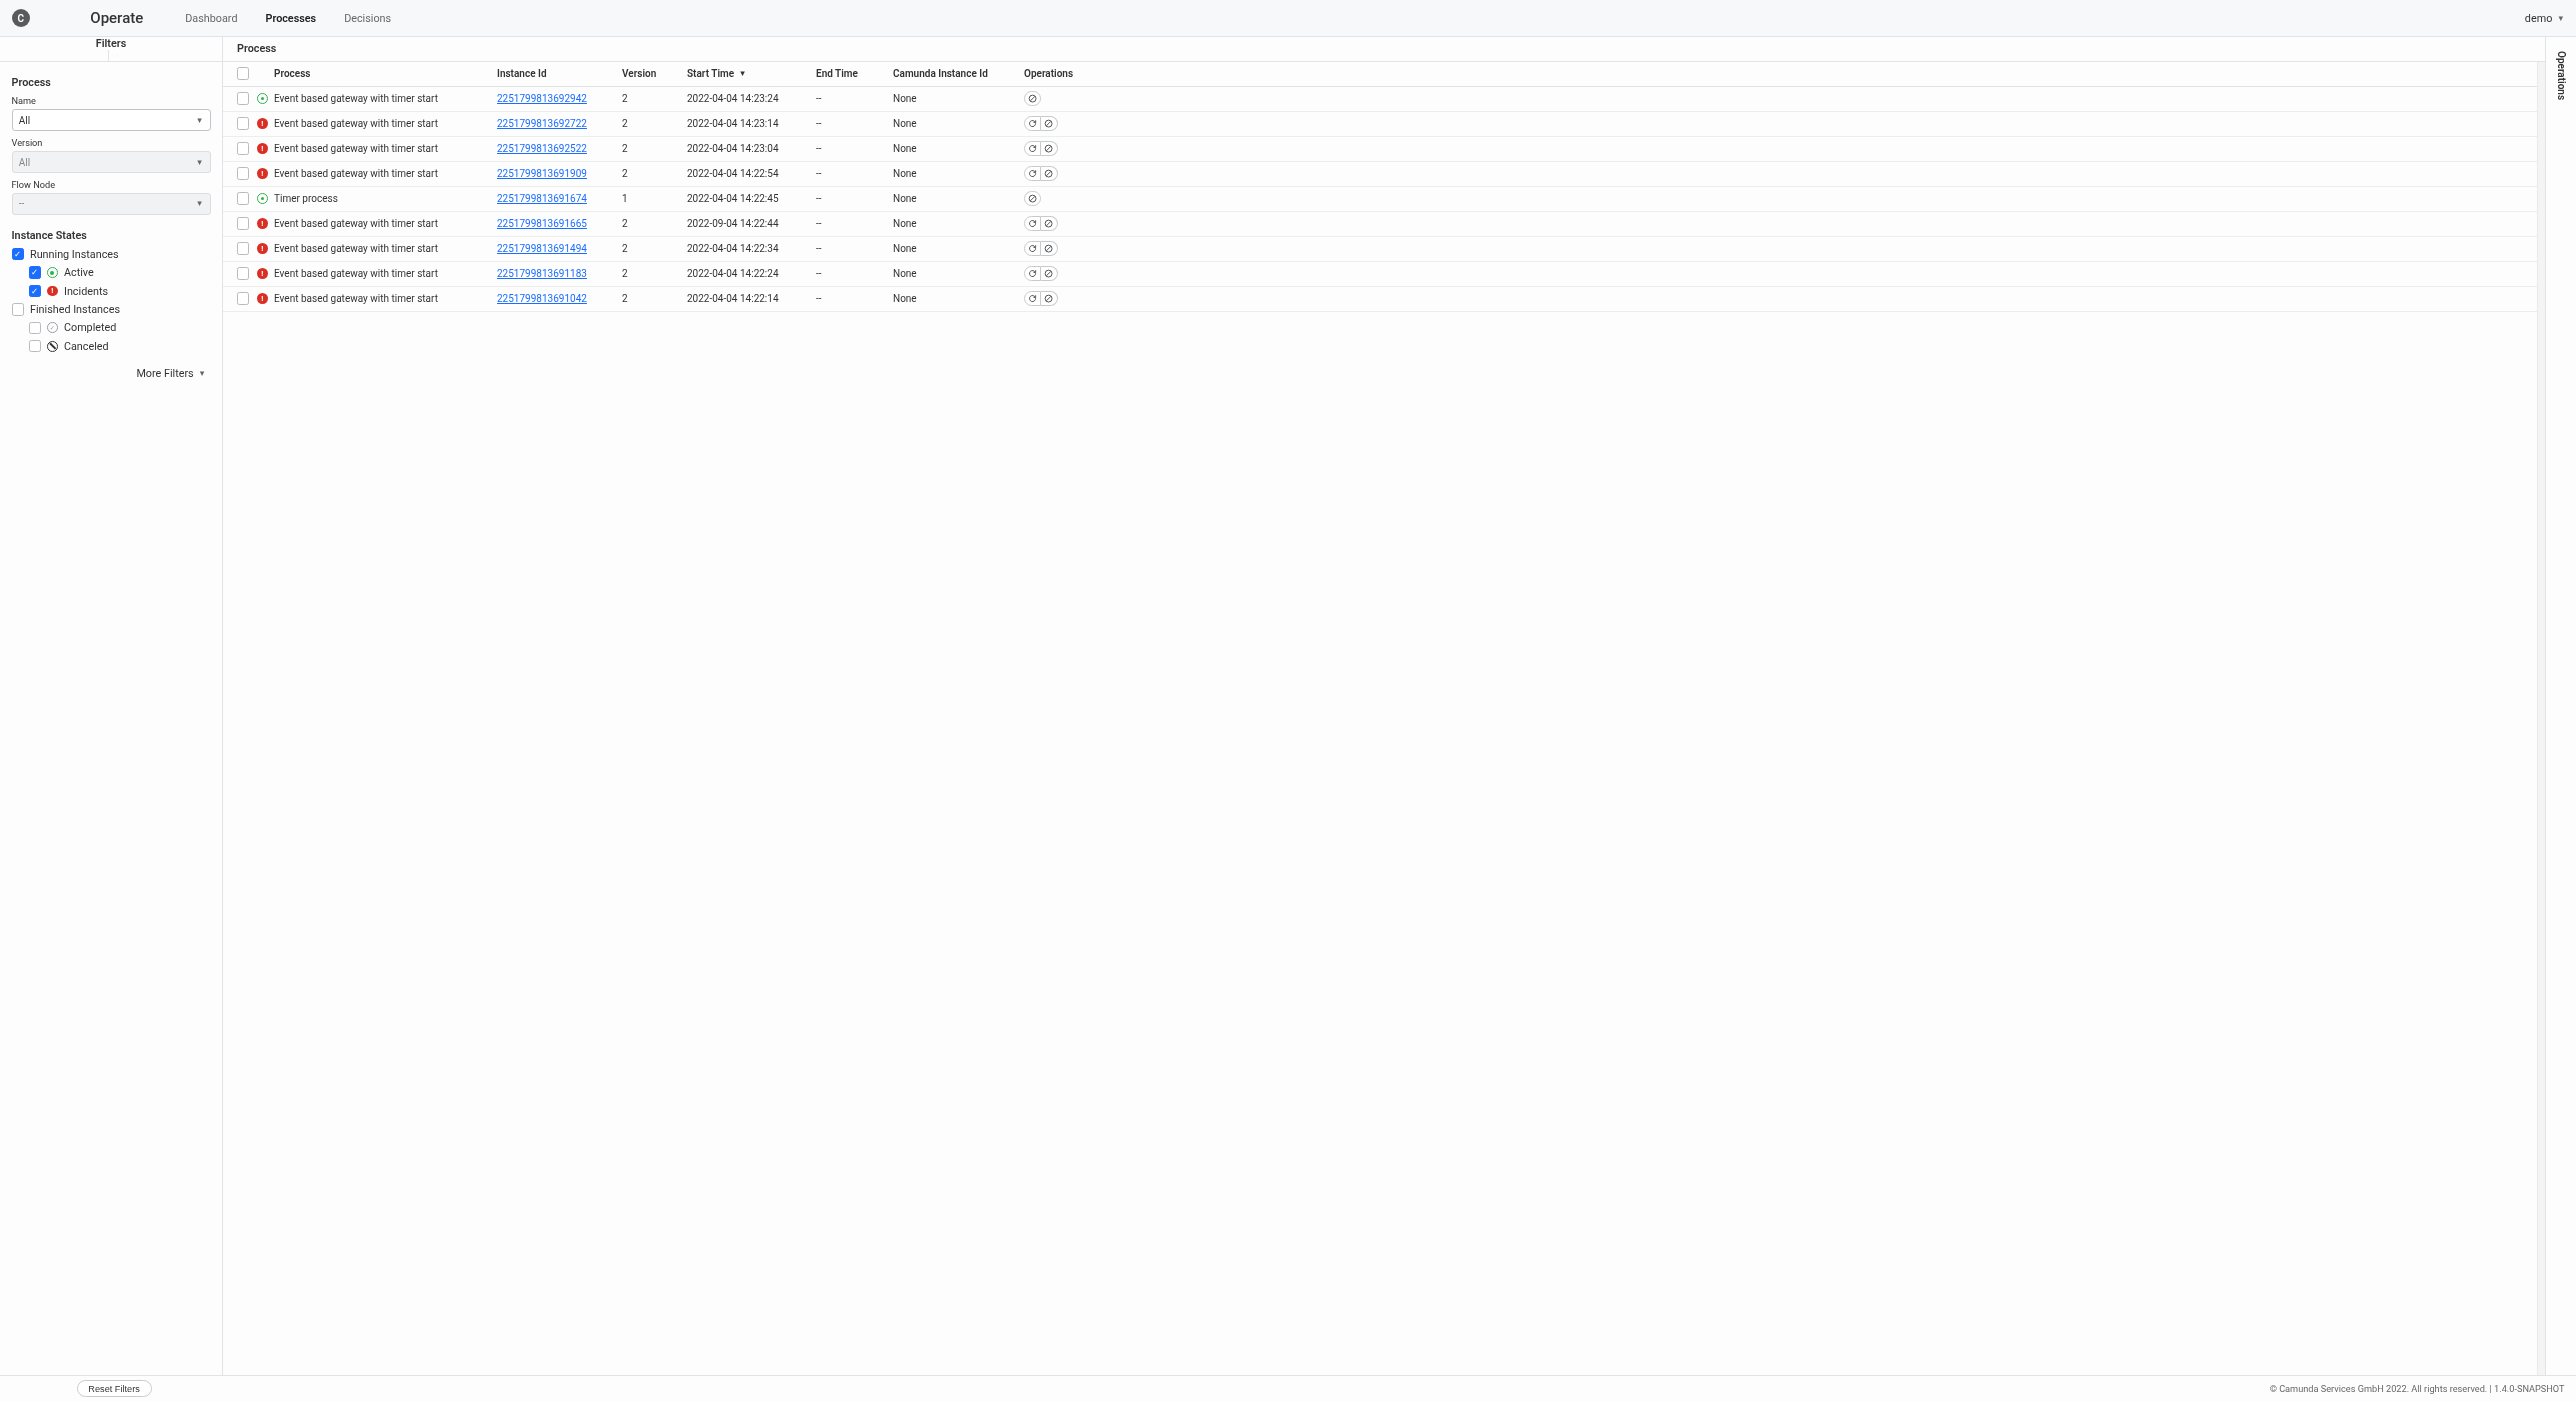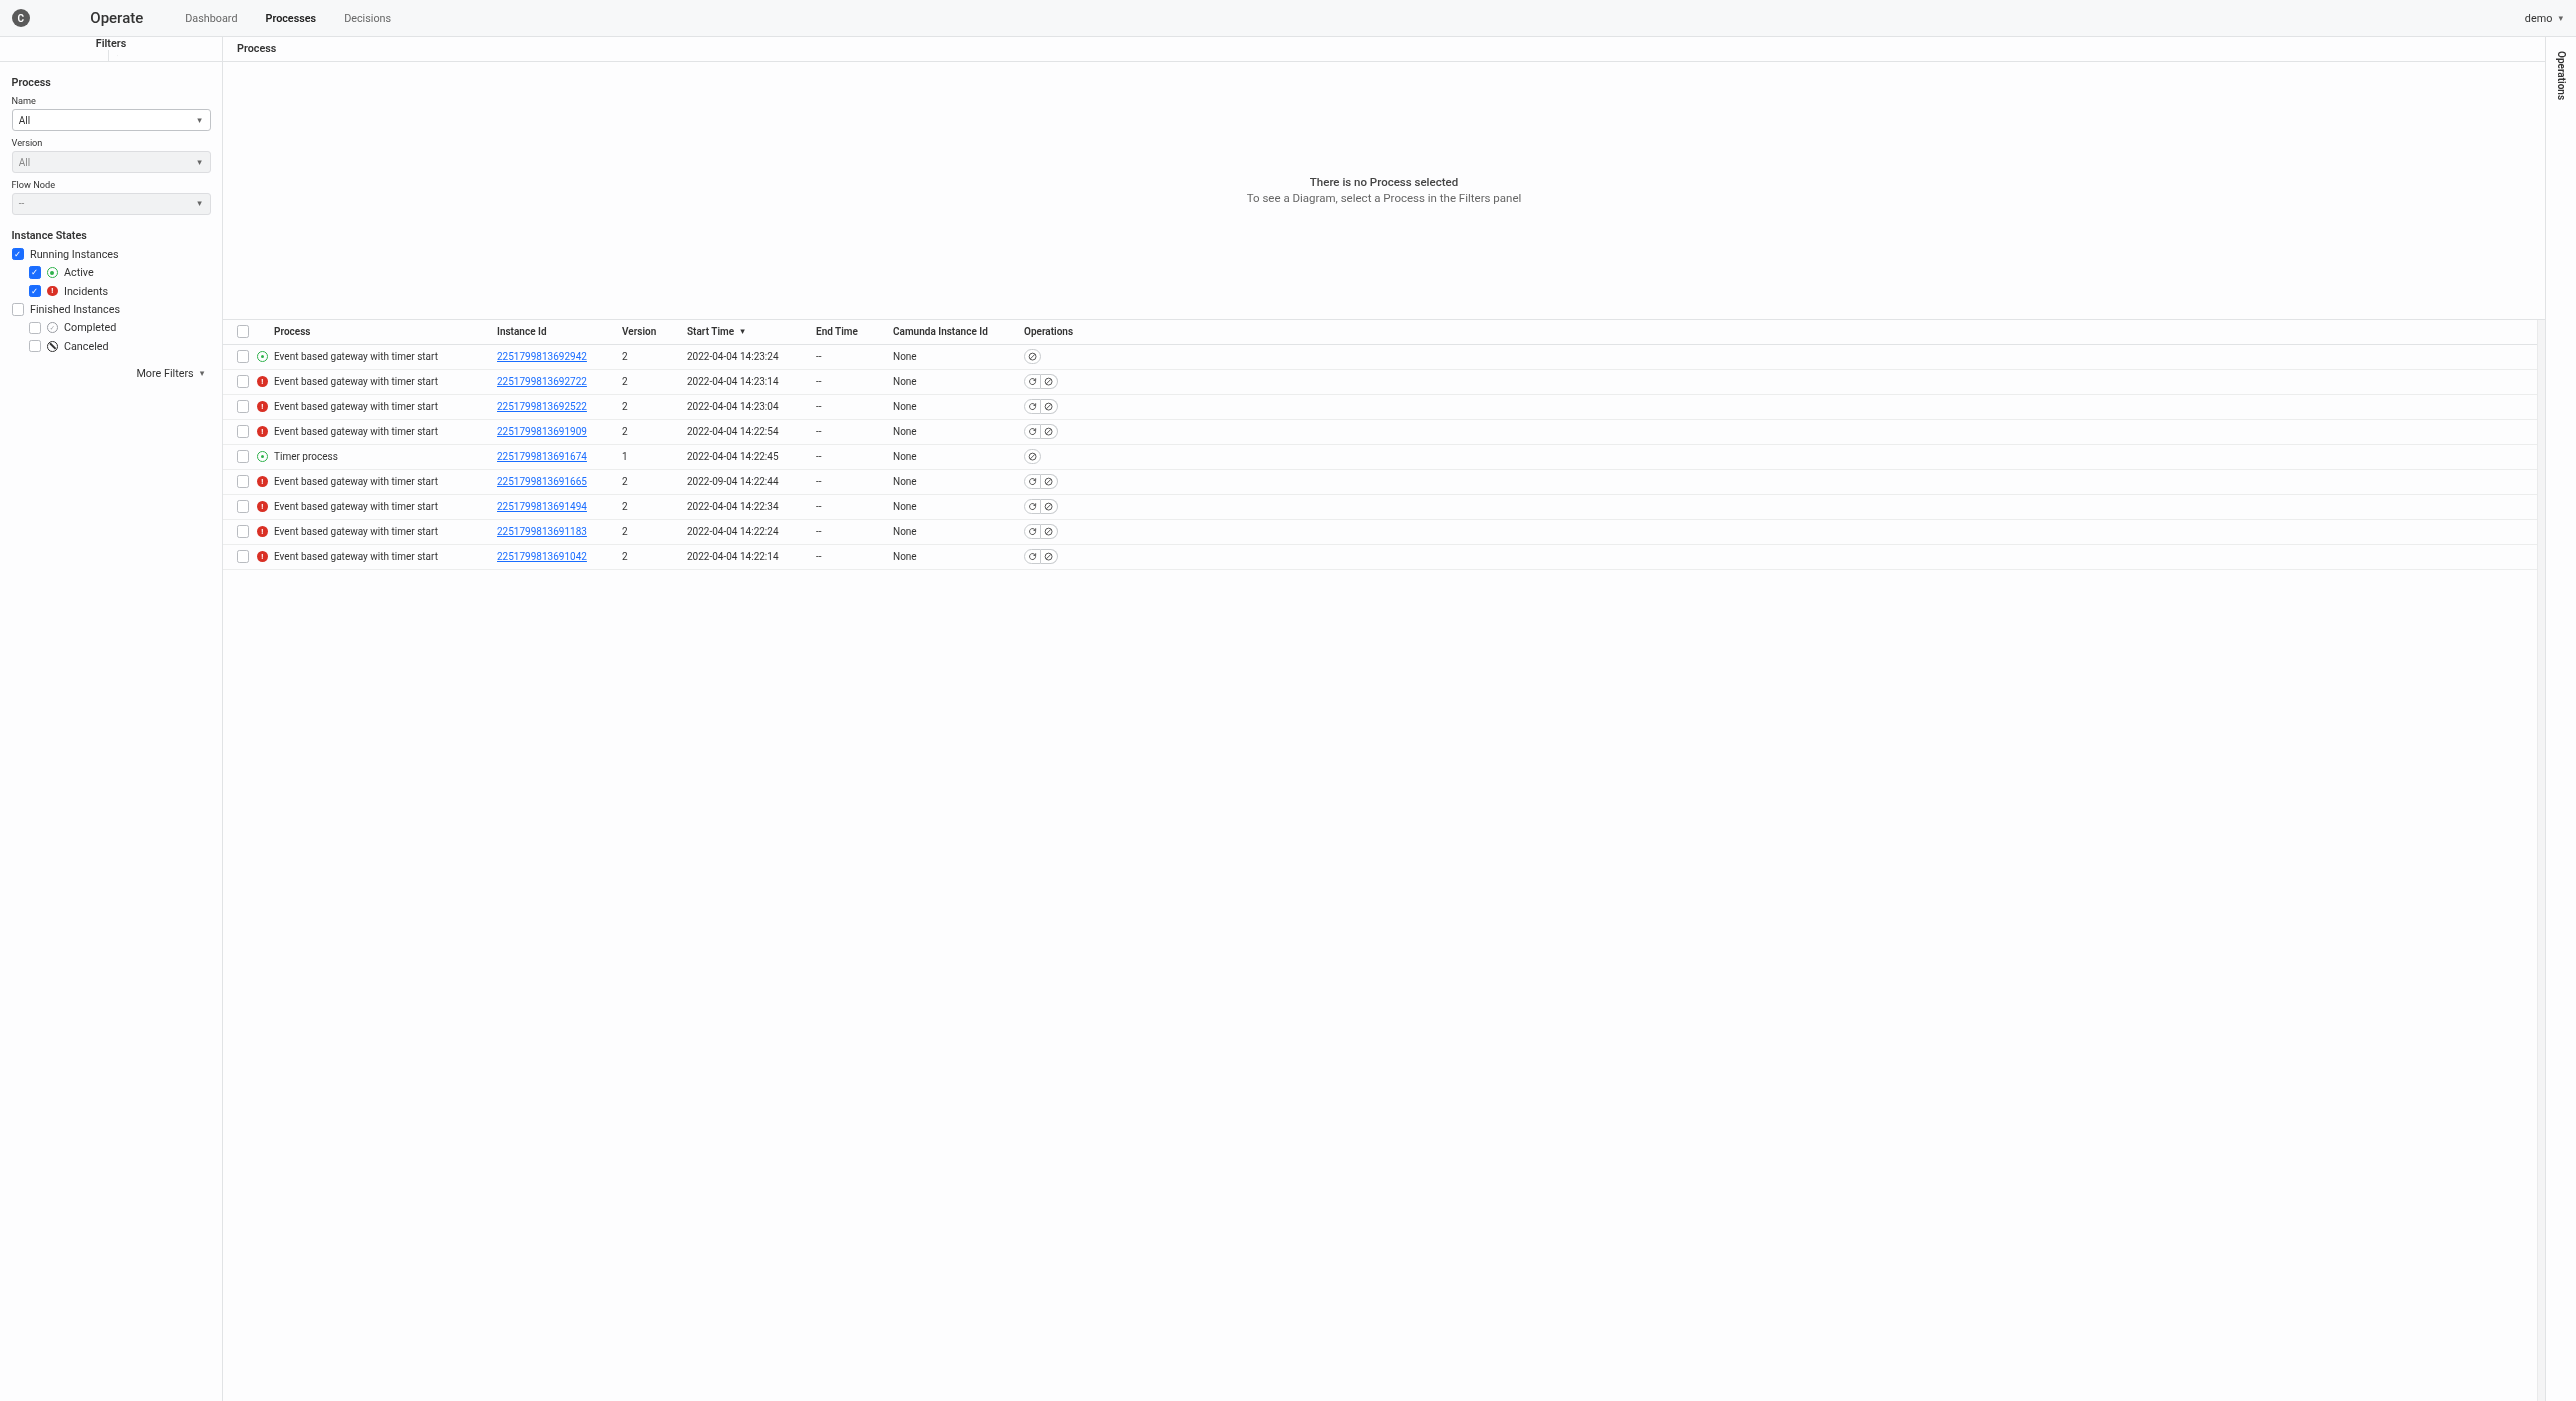--- a/index.html
+++ b/index.html
@@ -243,24 +243,20 @@
 
         <div class="more-filters">
           <span>More Filters</span>
           <span class="chev">▼</span>
         </div>
       </div>
     </div>
 
     <div class="main">
       <div class="panel-head">Process</div>
-      <div class="diagram">
-        <div class="l1">There is no Process selected</div>
-        <div>To see a Diagram, select a Process in the Filters panel</div>
-      </div>
       <div class="instances">
         <div class="table-wrap">
           <div class="thead">
             <div class="col-chk">
                 <span class="chk"></span>
               </div>
             <div class="col-state"></div>
             <div class="col-proc">Process</div>
             <div class="col-id">Instance Id</div>
             <div class="col-ver">Version</div>
@@ -535,14 +531,18 @@
           <div class="scroll-gutter"></div>
         </div>
       </div>
     </div>
 
     <div class="rail">
       <span class="vtext">Operations</span>
     </div>
   </div>
 
+  <div class="footer">
+    <button class="reset-btn">Reset Filters</button>
+    <span class="copy">© Camunda Services GmbH 2022. All rights reserved. | 1.4.0-SNAPSHOT</span>
+  </div>
 </div>
 
 
 </body></html>

